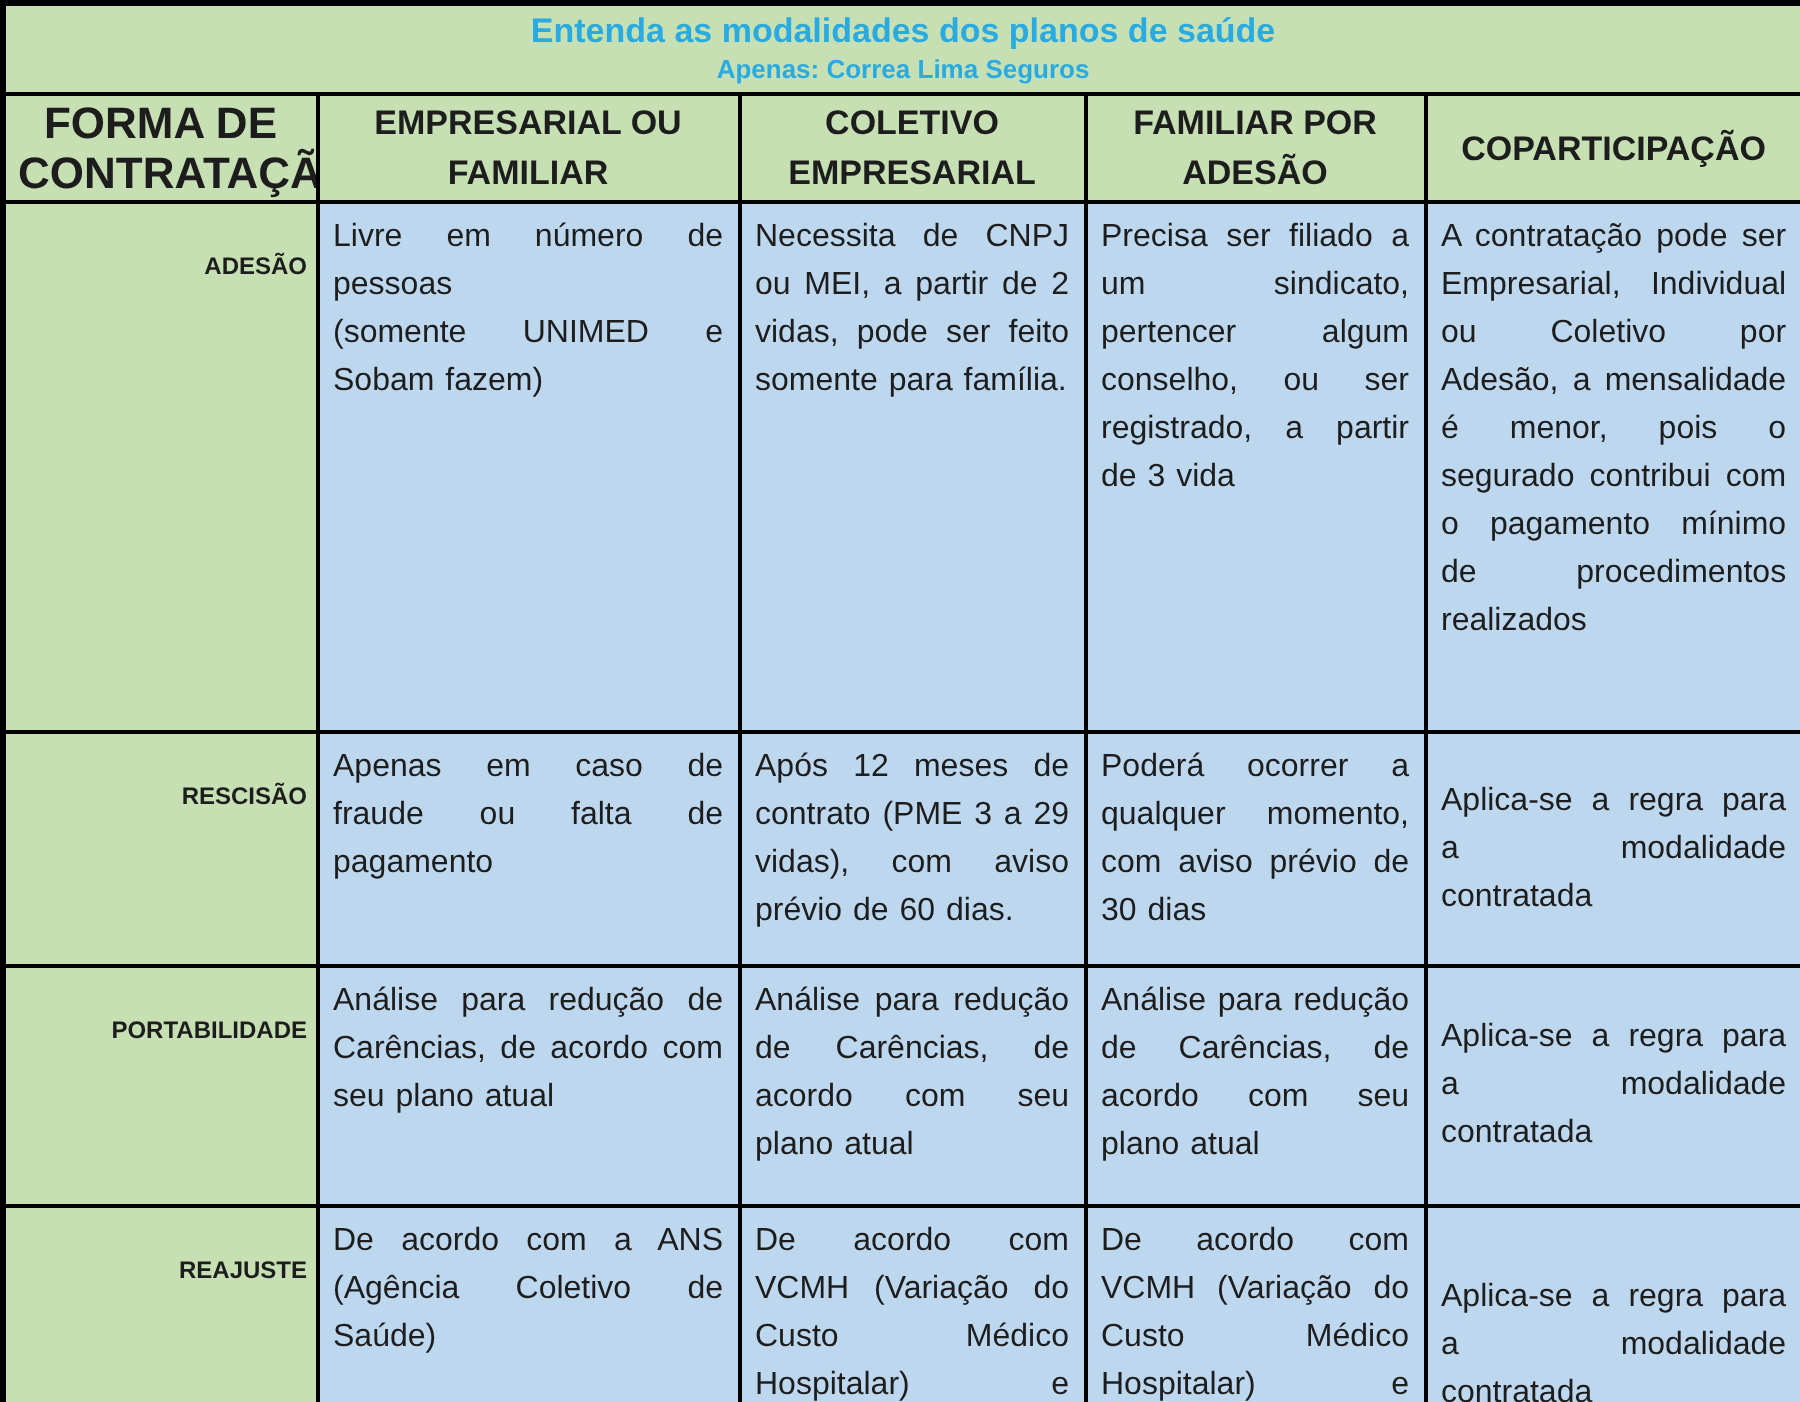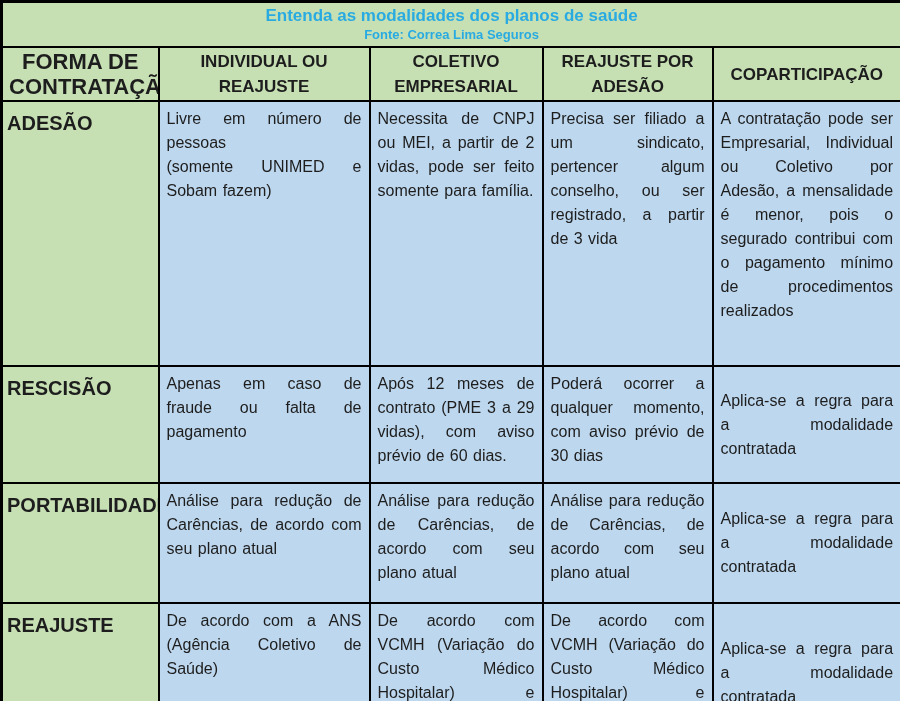--- a/index.html
+++ b/index.html
@@ -56,25 +56,25 @@
     font-weight: bold;
     font-size: 17px;
     line-height: 25px;
     padding: 1px 6px;
   }
   .head-row th.first-col { font-size: 22px; }
 
   
   td.row-label {
     background: var(--green, #c6e0b4);
-    text-align: left;
+    text-align: right;
     vertical-align: top;
     font-weight: bold;
-    font-size: 20px;
-    padding: 10px 4px;
+    font-size: 12px;
+    padding: 24px 4px;
   }
   td.cell {
     background: var(--blue, #bdd7ee);
     vertical-align: top;
     padding: 5px 7px;
     font-size: 16px;
   }
   td.cell p {
     text-align: justify;
     line-height: 24px;
@@ -94,29 +94,29 @@
       <col style="width:211px">
       <col style="width:173px">
       <col style="width:170px">
       <col style="width:189px">
     </colgroup>
 
     <tbody>
         <tr>
       <td class="title-cell" colspan="5">
         <div class="main-title">Entenda as modalidades dos planos de saúde</div>
-        <div class="source-line">Fonte: Correa Lima Seguros</div>
+        <div class="source-line">Apenas: Correa Lima Seguros</div>
       </td>
     </tr>
 
     <tr class="head-row">
       <th class="first-col">FORMA DE CONTRATAÇÃO</th>
-      <th>INDIVIDUAL OU REAJUSTE</th>
+      <th>EMPRESARIAL OU FAMILIAR</th>
       <th>COLETIVO EMPRESARIAL</th>
-      <th>REAJUSTE POR ADESÃO</th>
+      <th>FAMILIAR POR ADESÃO</th>
       <th>COPARTICIPAÇÃO</th>
     </tr>
 
     <tr style="height:265px">
       <td class="row-label">ADESÃO</td>
       <td class="cell">
         <p>Livre em número de pessoas</p>
         <p class="para-gap">(somente UNIMED e Sobam fazem)</p>
       </td>
       <td class="cell">

